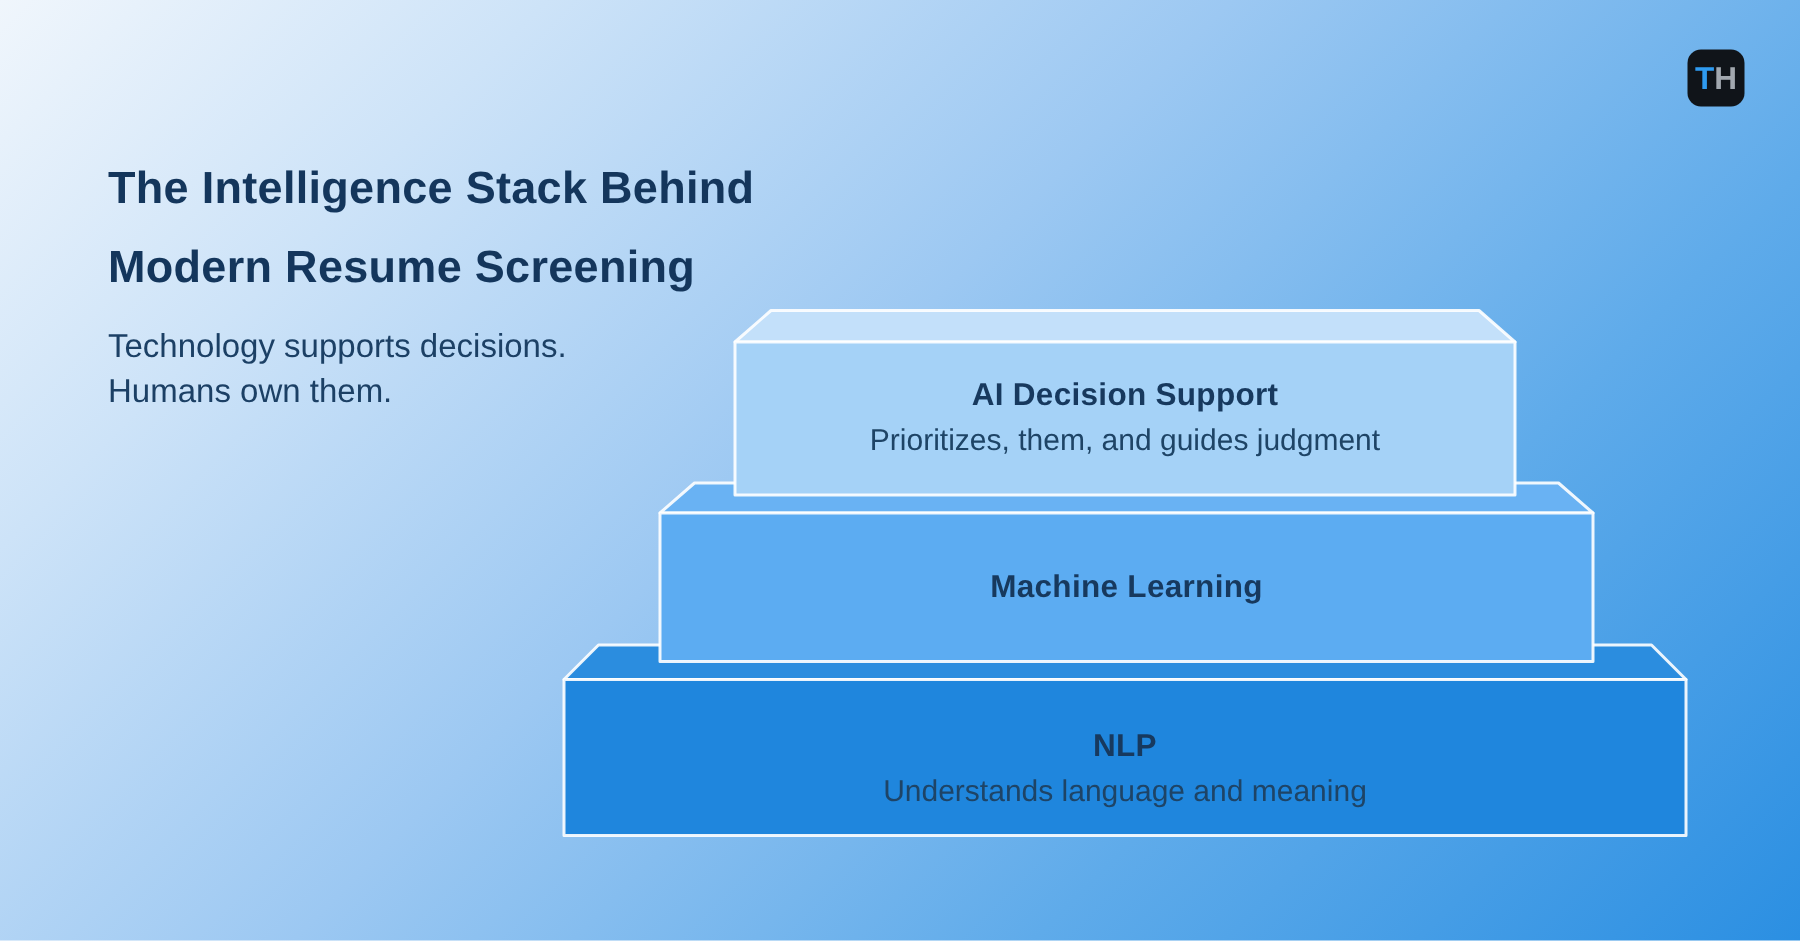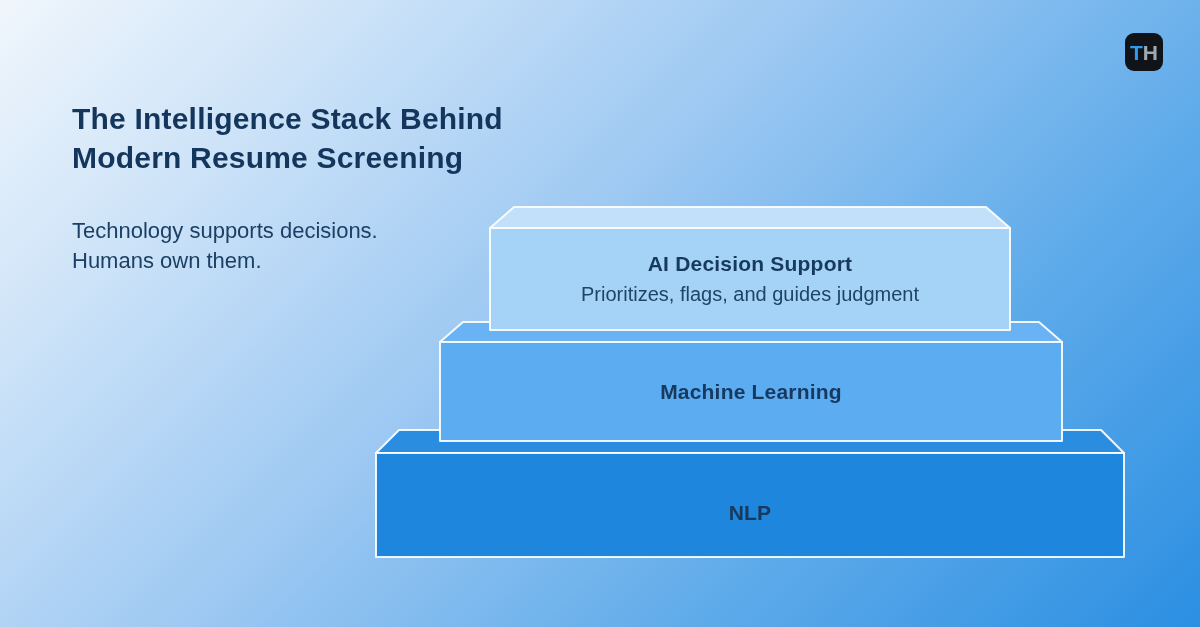--- a/index.html
+++ b/index.html
@@ -11,21 +11,21 @@
   .scene {
     position: relative;
     width: 1200px; height: 627px;
     background:
       linear-gradient(135deg, #f0f6fc 0%, #cde3f8 20%, #9cc8f2 45%, #5fabea 72%, #2b8fe2 100%);
   }
 
   
   .title {
     position: absolute; left: 72px; top: 99px;
-    font-size: 30px; line-height: 39px; font-weight: 700;
+    font-size: 30px; line-height: 53px; font-weight: 700;
     color: #14365c; letter-spacing: 0.2px;
     white-space: pre-line;
   }
   .subtitle {
     position: absolute; left: 72px; top: 197px;
     font-size: 22px; line-height: 30px; font-weight: 400;
     color: #1c4065;
     white-space: pre-line;
     margin-top: 19px;
   }
@@ -90,24 +90,25 @@
     </g>
 
     <g>
       <polygon points="490,228 514,207 986,207 1010,228" fill="#c3e0fa"></polygon>
       <polygon points="490,228 1010,228 1010,330 490,330" fill="#a5d2f7"></polygon>
     </g>
   </svg>
 
   <div class="layer-text lt-1">
     <div class="layer-name">AI Decision Support</div>
-    <div class="layer-desc">Prioritizes, flags, and guides judgment</div>
+    <div class="layer-desc">Prioritizes, them, and guides judgment</div>
   </div>
 
   <div class="layer-text lt-2">
     <div class="layer-name">Machine Learning</div>
   </div>
 
   <div class="layer-text lt-3">
     <div class="layer-name">NLP</div>
+    <div class="layer-desc">Understands language and meaning</div>
   </div>
 
 </div>
 
 </body></html>

